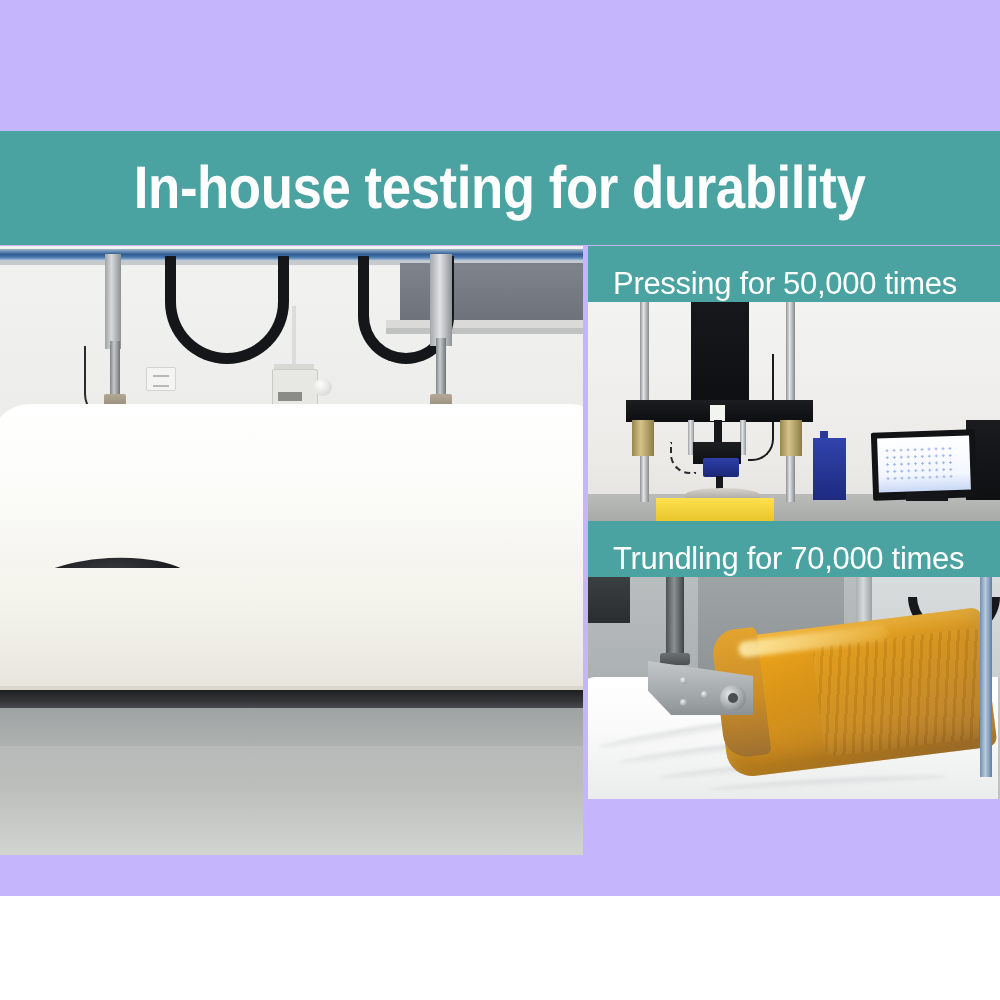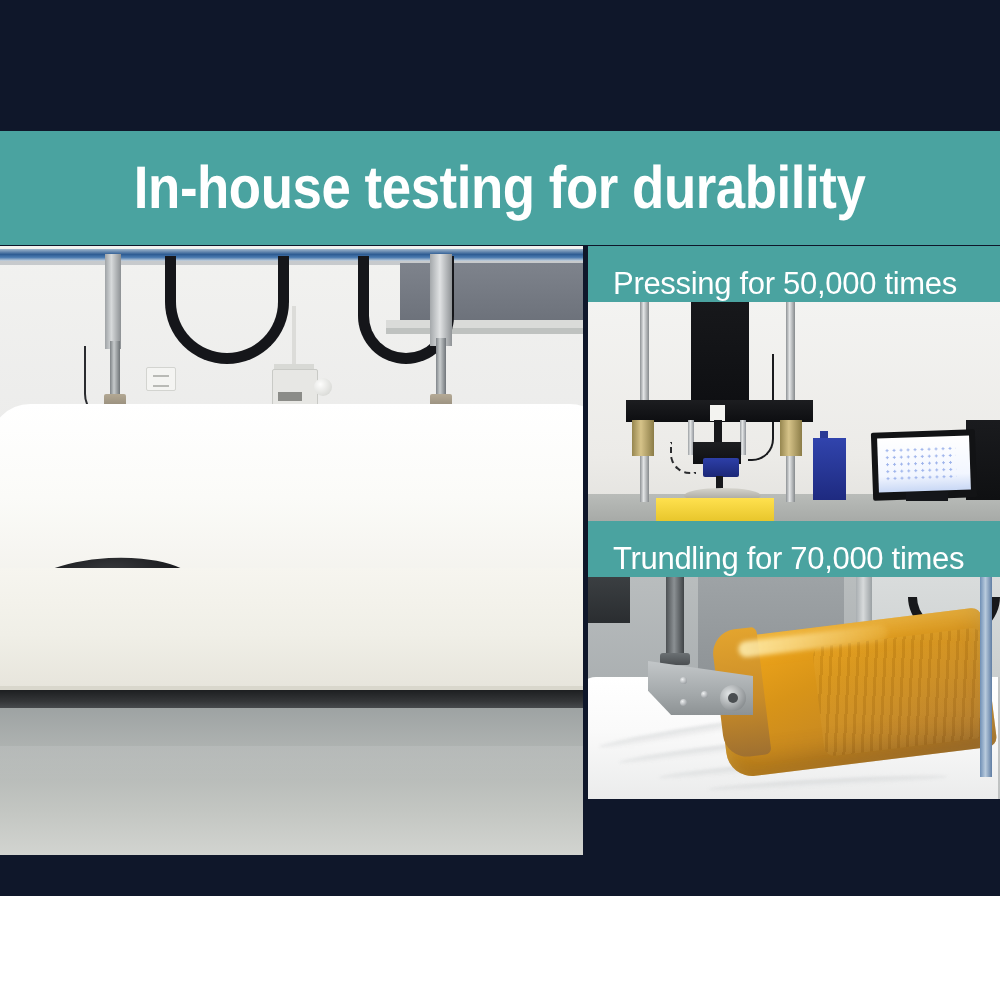--- a/index.html
+++ b/index.html
@@ -11,21 +11,21 @@
   body {
     width: 1000px;
     height: 1000px;
     font-family: "Liberation Sans", sans-serif;
     overflow: hidden;
   }
   .page {
     position: relative;
     width: 1000px;
     height: 896px;
-    background: #0f172a;
+    background: #c4b5fd;
   }
 
   
   .banner {
     position: absolute;
     left: 0;
     top: 131px;
     width: 1000px;
     height: 114px;
     background: #4aa3a0;

